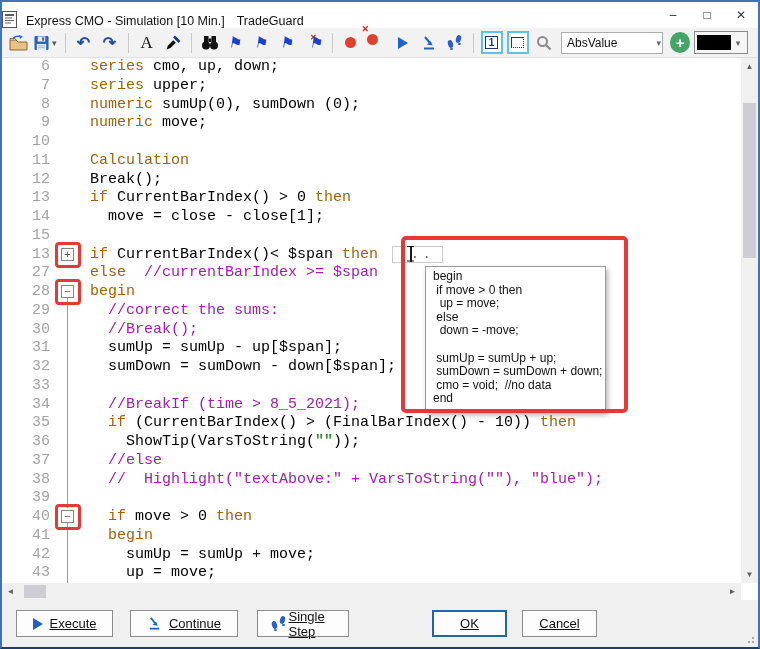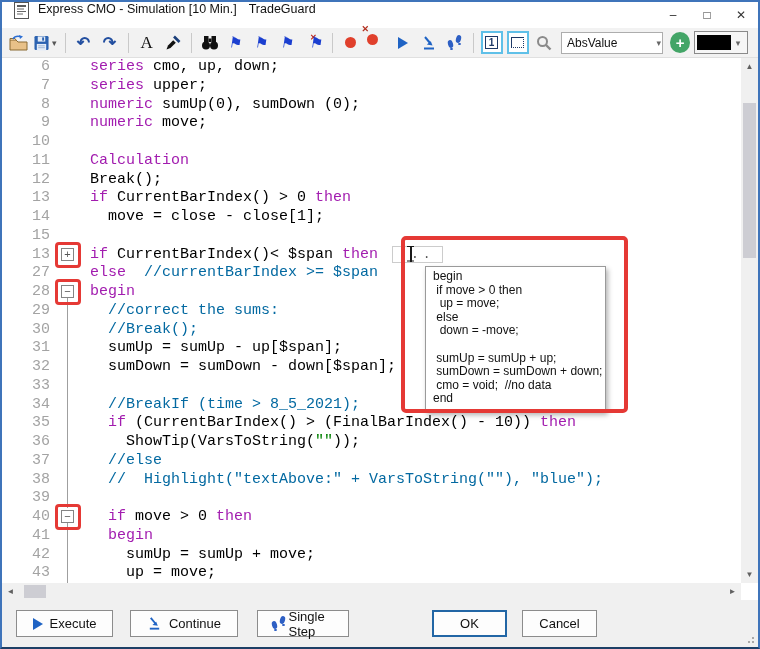--- a/index.html
+++ b/index.html
@@ -1,21 +1,21 @@
 <!DOCTYPE html>
 <html><head>
 <meta charset="utf-8">
 <style>
   html,body{margin:0;padding:0;background:#d7d7d7;}
   *{box-sizing:border-box;}
   .window{width:760px;height:649px;border:2px solid #3f74ba;border-bottom-color:#1d3f66;background:#fff;
     position:relative;display:flex;flex-direction:column;font-family:"Liberation Sans",sans-serif;overflow:hidden;}
 
   
-  .titlebar{height:26px;flex:none;display:flex;align-items:flex-start;background:#fff;padding-left:12px;}
+  .titlebar{height:26px;flex:none;display:flex;align-items:flex-end;background:#fff;padding-left:0;}
   .doc-icon{width:15px;height:17px;flex:none;margin-right:9px;}
   .title-text{font-size:12.5px;color:#111;}
   .title-app{font-size:12.5px;color:#111;margin-left:12px;}
   .win-controls{margin-left:auto;display:flex;height:100%;}
   .win-btn{width:34px;height:100%;display:flex;align-items:center;justify-content:center;font-size:12px;color:#333;cursor:default;}
 
   
   .toolbar{height:30px;flex:none;background:#f2f2f2;border-bottom:1px solid #e0e0e0;display:flex;align-items:center;padding:0 4px;gap:2px;}
   .tbtn{height:24px;min-width:24px;display:flex;align-items:center;justify-content:center;padding:0 2px;}
   .tsep{width:1px;height:20px;background:#c9c9c9;margin:0 4px;flex:none;}
@@ -43,23 +43,23 @@
     font-family:"Liberation Mono",monospace;font-size:15px;}
   .crow{display:flex;height:18.75px;line-height:18.75px;white-space:pre;}
   .ln{width:48px;flex:none;text-align:right;color:#a3a3a3;}
   .fc{width:36px;flex:none;position:relative;}
   .fc.vline::before{content:'';position:absolute;left:17px;top:0;bottom:0;width:1px;background:#9f9f9f;}
   .fc.vline-below::after{content:'';position:absolute;left:17px;top:15px;bottom:0;width:1px;background:#9f9f9f;}
   .mk{position:absolute;left:11px;top:2px;width:13px;height:13px;border:1px solid #848484;background:#fff;color:#555;
     font:11px/11px "Liberation Sans",sans-serif;text-align:center;z-index:2;}
   .redbox{position:absolute;left:5px;top:-4px;width:26px;height:26px;border:3px solid #e53935;border-radius:4px;z-index:3;}
   .cd{margin-left:4px;}
-  .c-kw{color:#a21caf;text-align:center;}
+  .c-kw{color:#a16207;text-align:center;}
   .c-tx{color:#000;}
-  .c-cm{color:#0369a1;}
+  .c-cm{color:#a21caf;}
   .c-st{color:#008000;}
   .fold-ellipsis{display:inline-block;margin-left:14px;padding:0 8px 0 6px;border:1px solid #cccccc;color:#555;
     letter-spacing:4px;height:17px;line-height:15px;font-size:13px;position:relative;vertical-align:middle;}
   .ibeam{position:absolute;left:12px;top:-3px;width:11px;height:20px;}
   .ibeam::before{content:'';position:absolute;left:5px;top:2px;bottom:2px;width:1.6px;background:#1a1a1a;}
   .ibeam::after{content:'';position:absolute;left:2px;right:2px;top:2px;height:1.6px;background:#1a1a1a;box-shadow:0 14.5px 0 #1a1a1a;}
 
   .tooltip{position:absolute;left:423px;top:208px;width:181px;background:#fff;border:1px solid #9a9a9a;
     box-shadow:2px 3px 5px rgba(0,0,0,.30);padding:3px 6px 5px 7px;z-index:5;
     font-family:"Liberation Sans",sans-serif;font-size:12px;line-height:13.6px;color:#111;white-space:pre;}
@@ -73,21 +73,21 @@
   .vscroll .arr.down{position:absolute;bottom:0;left:0;right:0;}
   .hscroll{height:17px;flex:none;background:#f0f0f0;display:flex;align-items:center;}
   .hscroll .arr{width:17px;height:17px;display:flex;align-items:center;justify-content:center;color:#606060;font-size:8px;flex:none;}
   .htrack{flex:1;position:relative;height:17px;}
   .hthumb{position:absolute;left:5px;top:2px;width:22px;height:13px;background:#cdcdd3;}
   .hcorner{width:17px;height:17px;background:#fff;flex:none;}
 
   
   .footer{flex:1;background:#f0f0f0;display:flex;align-items:center;padding:0 14px;position:relative;}
   .fbtn{height:27px;background:#fdfdfd;border:1px solid #8c8c8c;display:flex;align-items:center;justify-content:center;
-    font-size:13px;color:#111;gap:7px;padding:0 14px;}
+    font-size:13px;color:#111;gap:7px;padding:0 14px;text-decoration:underline;}
   .fbtn svg{flex:none;}
   .btn-exec{width:97px;margin-right:17px;}
   .btn-cont{width:108px;margin-right:19px;}
   .btn-step{width:92px;}
   .btn-ok{width:75px;margin-left:83px;border:2px solid #2266a5;}
   .btn-cancel{width:75px;margin-left:15px;}
   .grip{position:absolute;right:4px;bottom:4px;width:10px;height:10px;}
   .grip i{position:absolute;width:2px;height:2px;background:#a9a9a9;}
   .grip i:nth-child(1){right:0;bottom:0}.grip i:nth-child(2){right:4px;bottom:0}.grip i:nth-child(3){right:0;bottom:4px}
   .step-dots{position:relative;width:14px;height:15px;display:inline-block;}

